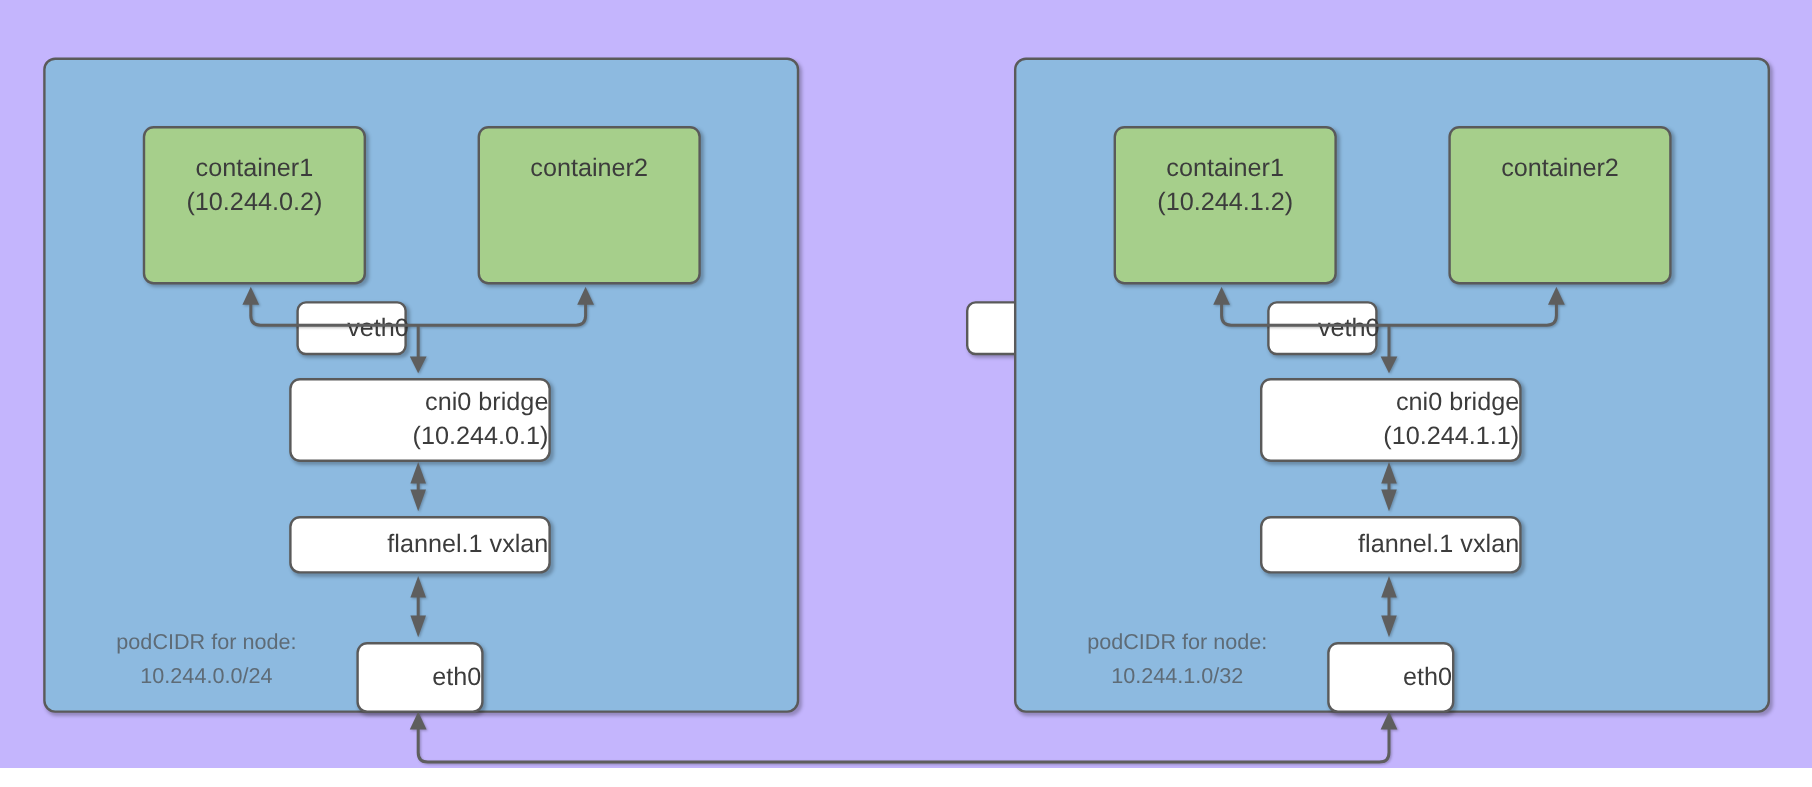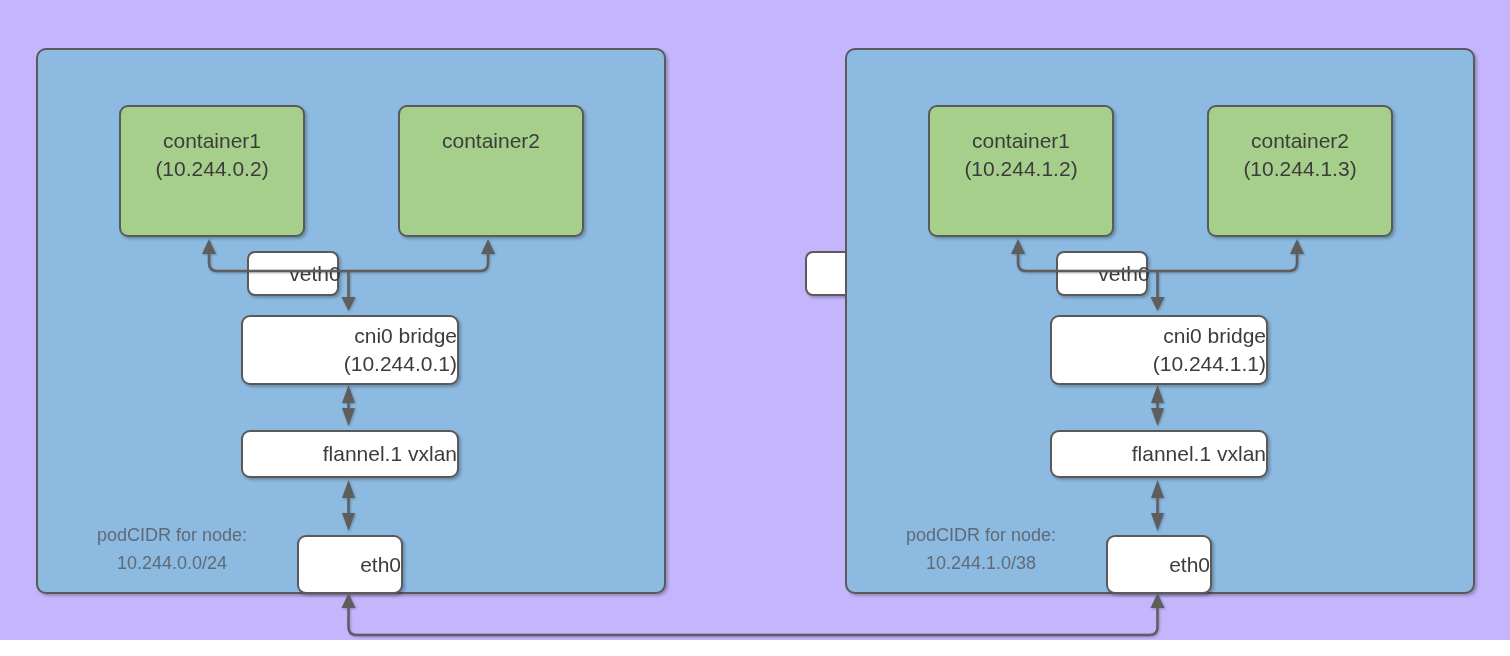--- a/index.html
+++ b/index.html
@@ -158,33 +158,32 @@
   <div class="node node--right">
     <div class="container-box container-box--1">
       <div>container1</div>
       <div>(10.244.1.2)</div>
       <div class="veth veth--1">
         <span>veth0</span>
       </div>
     </div>
     <div class="container-box container-box--2">
       <div>container2</div>
-      <div>(10.244.1.3)</div>
 
     </div>
     <div class="white-box white-box--bridge">
       <div>cni0 bridge</div>
       <div>(10.244.1.1)</div>
     </div>
     <div class="white-box white-box--vxlan">
       <div>flannel.1 vxlan</div>
     </div>
     <div class="podcidr">
       <div>podCIDR for node:</div>
-      <div>10.244.1.0/38</div>
+      <div>10.244.1.0/32</div>
     </div>
     <div class="white-box white-box--eth">
       <div>eth0</div>
     </div>
   </div>
 
   <svg class="connectors" width="1510" height="656" viewBox="0 0 1510 656">
 
     <g>
       <path class="wire" d="M 209 246 L 209 263 Q 209 271 217 271 L 480 271 Q 488 271 488 263 L 488 246"></path>

